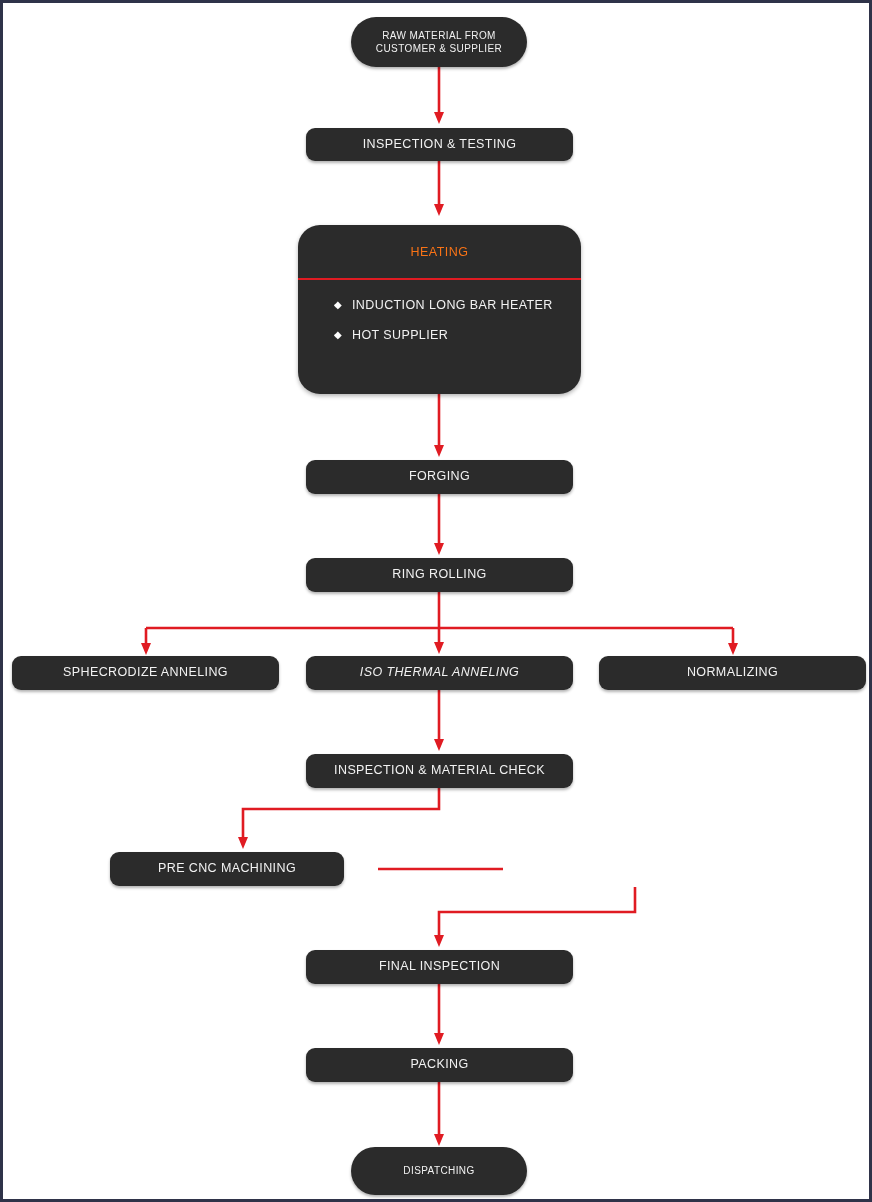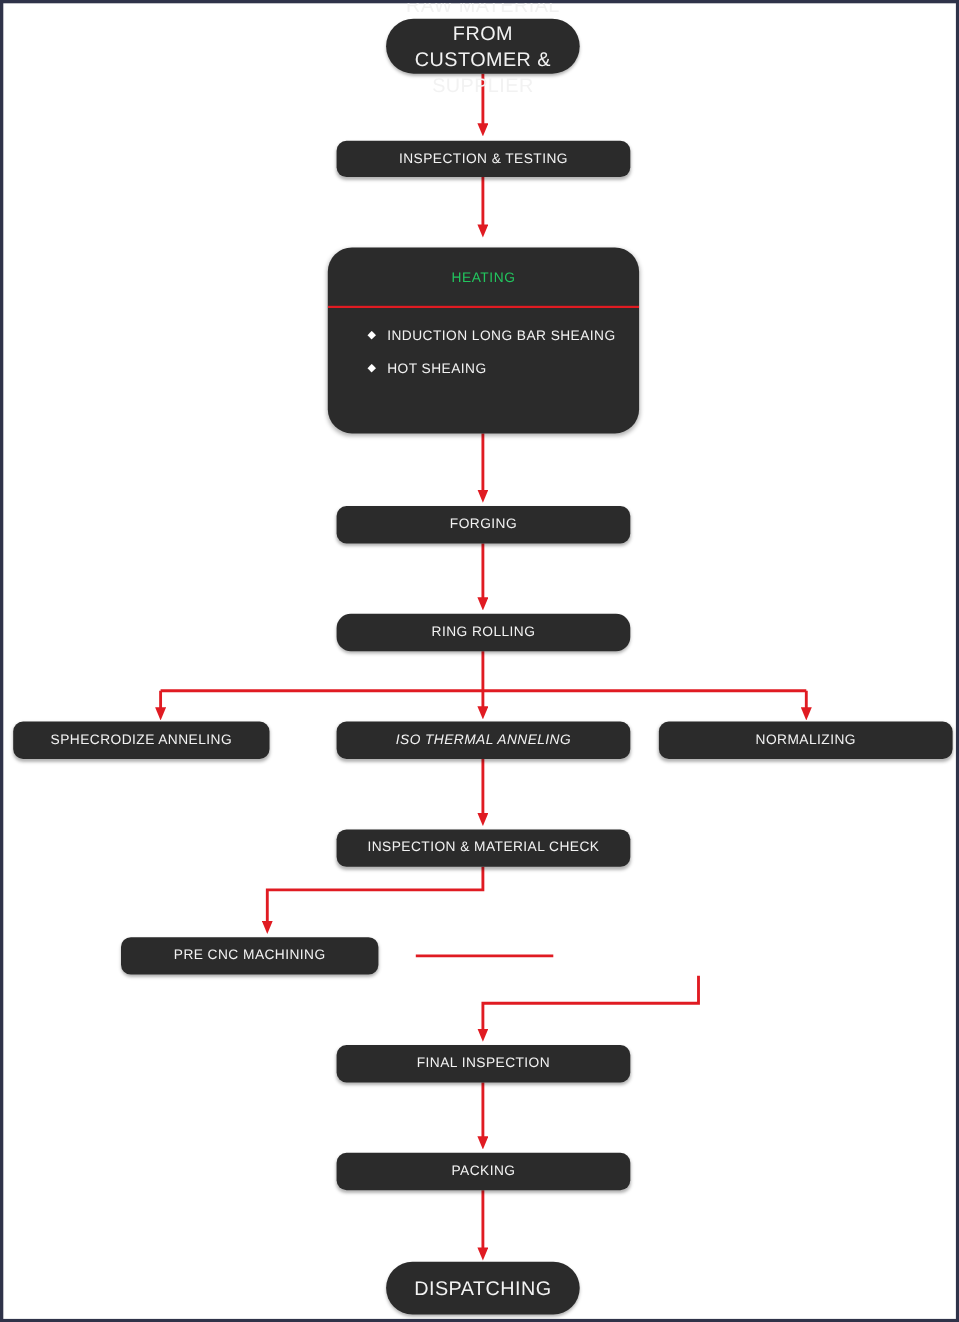--- a/index.html
+++ b/index.html
@@ -41,42 +41,42 @@
     line-height: 1.25;
     box-shadow: 0 2px 3px rgba(0,0,0,0.30);
     z-index: 2;
   }
   .node-process {
     border-radius: 9px;
     font-size: 12.5px;
   }
   .node-terminal {
     border-radius: 999px;
-    font-size: 18px;
+    font-size: 10px;
   }
   .node-terminal.two-line {
     line-height: 1.35;
   }
   .node-group {
     position: absolute;
     box-sizing: border-box;
     background: #2b2b2b;
     border-radius: 22px;
     box-shadow: 0 2px 4px rgba(0,0,0,0.30);
     display: flex;
     flex-direction: column;
     z-index: 2;
     overflow: hidden;
   }
   .group-header {
     height: 53px;
     display: flex;
     align-items: center;
     justify-content: center;
-    color: #22c55e;
+    color: #f97316;
     font-size: 12.5px;
     letter-spacing: 0.5px;
     flex: 0 0 auto;
   }
   .group-rule {
     height: 2px;
     background: #e01b22;
     flex: 0 0 auto;
   }
   .group-body {
@@ -153,38 +153,38 @@
   <div class="node node-process" style="left:303px; top:125px; width:267px; height:33px;">
     <span>INSPECTION &amp; TESTING</span>
   </div>
 
   <div class="node-group" style="left:295px; top:222px; width:283px; height:169px;">
     <div class="group-header">HEATING</div>
     <div class="group-rule"></div>
     <div class="group-body">
       <div class="group-item">
         <span class="bullet">◆</span>
-        <span>INDUCTION LONG BAR SHEAING</span>
+        <span>INDUCTION LONG BAR HEATER</span>
       </div>
       <div class="group-item">
         <span class="bullet">◆</span>
-        <span>HOT SHEAING</span>
+        <span>HOT SUPPLIER</span>
       </div>
     </div>
   </div>
 
   <div class="node node-process" style="left:303px; top:457px; width:267px; height:34px;">
     <span>FORGING</span>
   </div>
 
-  <div class="node node-process" style="left:303px; top:555px; width:267px; height:34px;border-radius:13px;">
+  <div class="node node-process" style="left:303px; top:555px; width:267px; height:34px;">
     <span>RING ROLLING</span>
   </div>
 
-  <div class="node node-process" style="left:9px; top:653px; width:233px; height:34px;">
+  <div class="node node-process" style="left:9px; top:653px; width:267px; height:34px;">
     <span>SPHECRODIZE ANNELING</span>
   </div>
 
   <div class="node node-process" style="left:303px; top:653px; width:267px; height:34px;font-style:italic;">
     <span>ISO THERMAL ANNELING</span>
   </div>
 
   <div class="node node-process" style="left:596px; top:653px; width:267px; height:34px;">
     <span>NORMALIZING</span>
   </div>

